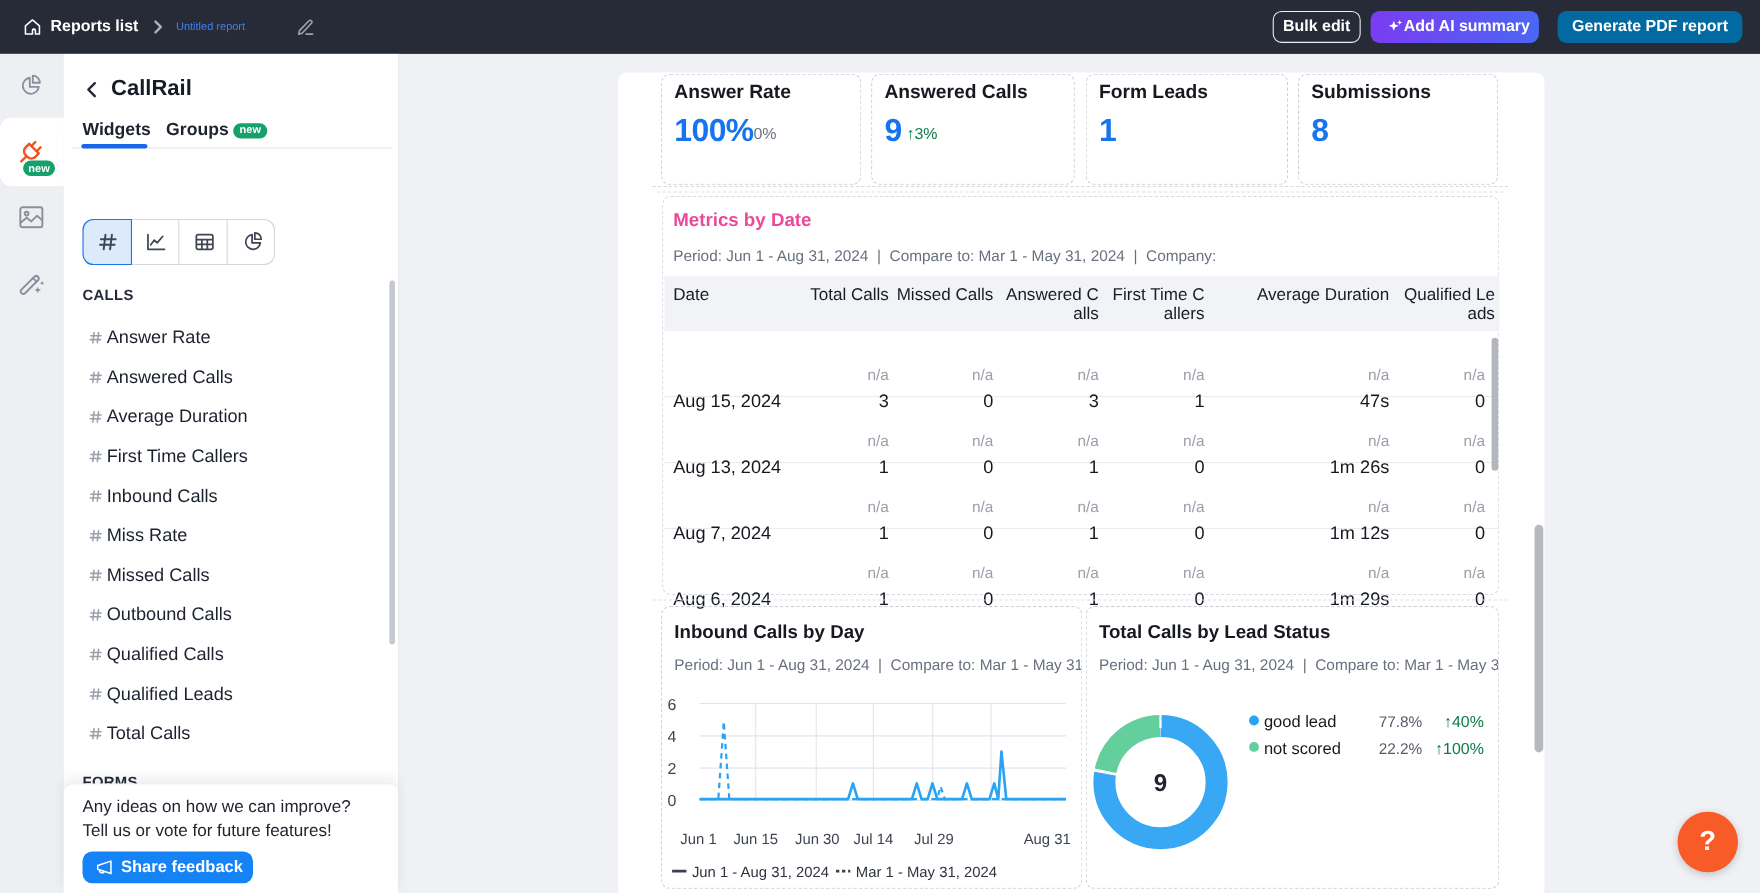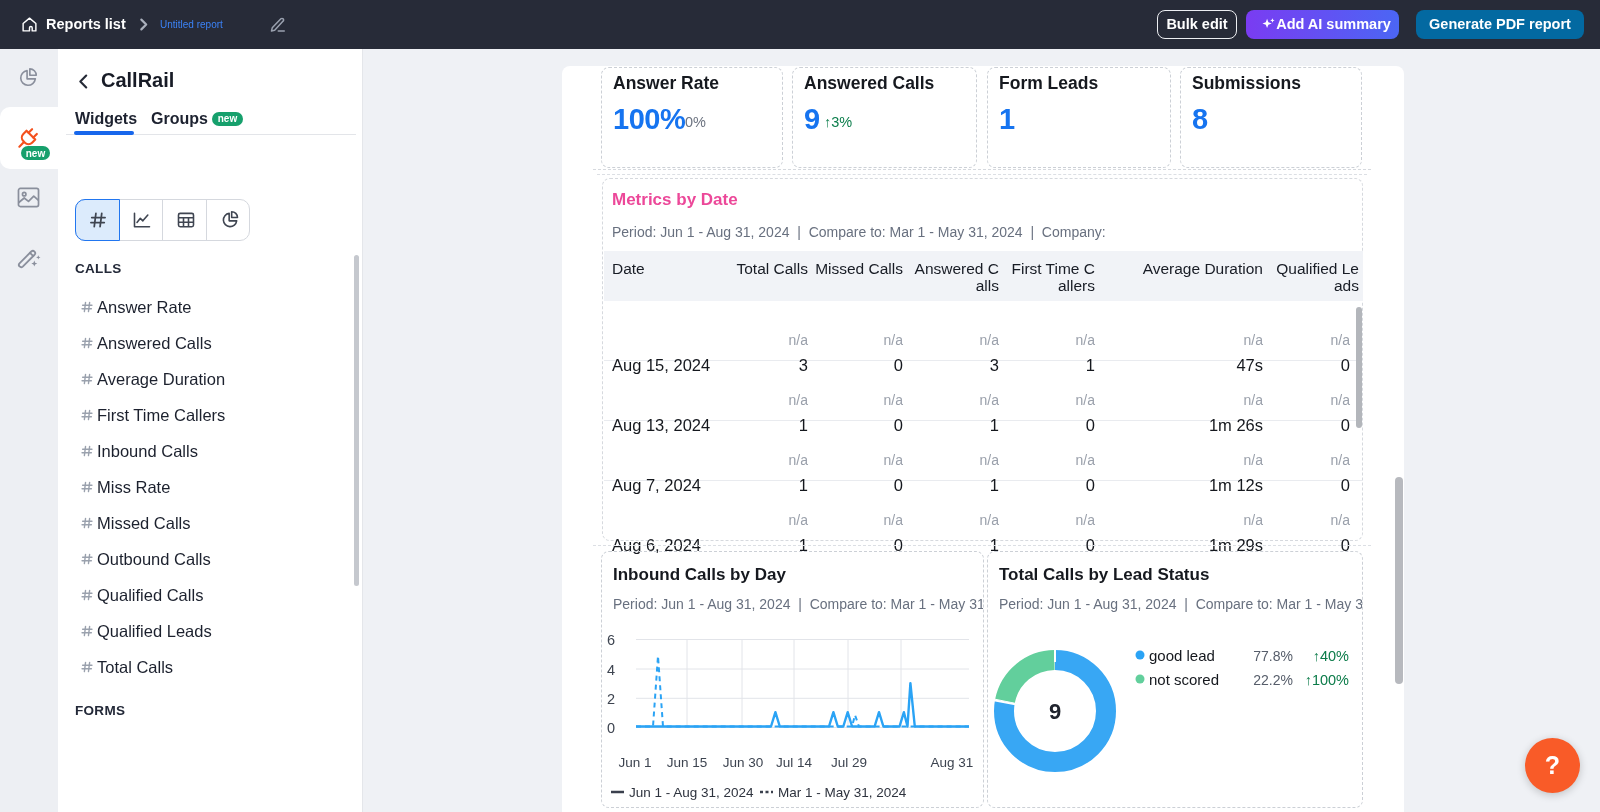--- a/index.html
+++ b/index.html
@@ -186,20 +186,28 @@
         <path d="M9.5 4 7.5 20M16.5 4l-2 16M4.5 9h16M3.5 15h16"></path>
       </svg>Qualified Calls</div>
   <div class="witem" style="top:573px"><svg class="hash2" width="14" height="14" viewBox="0 0 24 24" fill="none" stroke="#9aa1ad" stroke-width="2.4" stroke-linecap="round">
         <path d="M9.5 4 7.5 20M16.5 4l-2 16M4.5 9h16M3.5 15h16"></path>
       </svg>Qualified Leads</div>
   <div class="witem" style="top:609px"><svg class="hash2" width="14" height="14" viewBox="0 0 24 24" fill="none" stroke="#9aa1ad" stroke-width="2.4" stroke-linecap="round">
         <path d="M9.5 4 7.5 20M16.5 4l-2 16M4.5 9h16M3.5 15h16"></path>
       </svg>Total Calls</div>
   <div id="sb-forms">FORMS</div>
   <div id="sb-scroll"></div>
+  <div id="feedback">
+    <div class="t" style="top:12px">Any ideas on how we can improve?</div>
+    <div class="t" style="top:34px">Tell us or vote for future features!</div>
+    <div id="fb-btn"><svg class="abs" style="left:11px;top:6px" width="17" height="17" viewBox="0 0 24 24" fill="none" stroke="#fff" stroke-width="2" stroke-linejoin="round">
+          <path d="M21 4 4 9.5v5L21 20z"></path>
+          <path d="M12.5 17a3.2 3.2 0 0 1-6.2-1.4"></path>
+        </svg><span>Share feedback</span></div>
+  </div>
 </div>
 
 <div id="canvas"></div>
 
 <div class="dcard" style="left:601px;top:67px;width:182px;height:101px">
   <div class="title">Answer Rate</div>
   <div class="kpival">100%</div>
   <div class="kpisub" style="left:83px">0%</div>
 </div>
 <div class="dcard" style="left:792px;top:67px;width:185px;height:101px">

